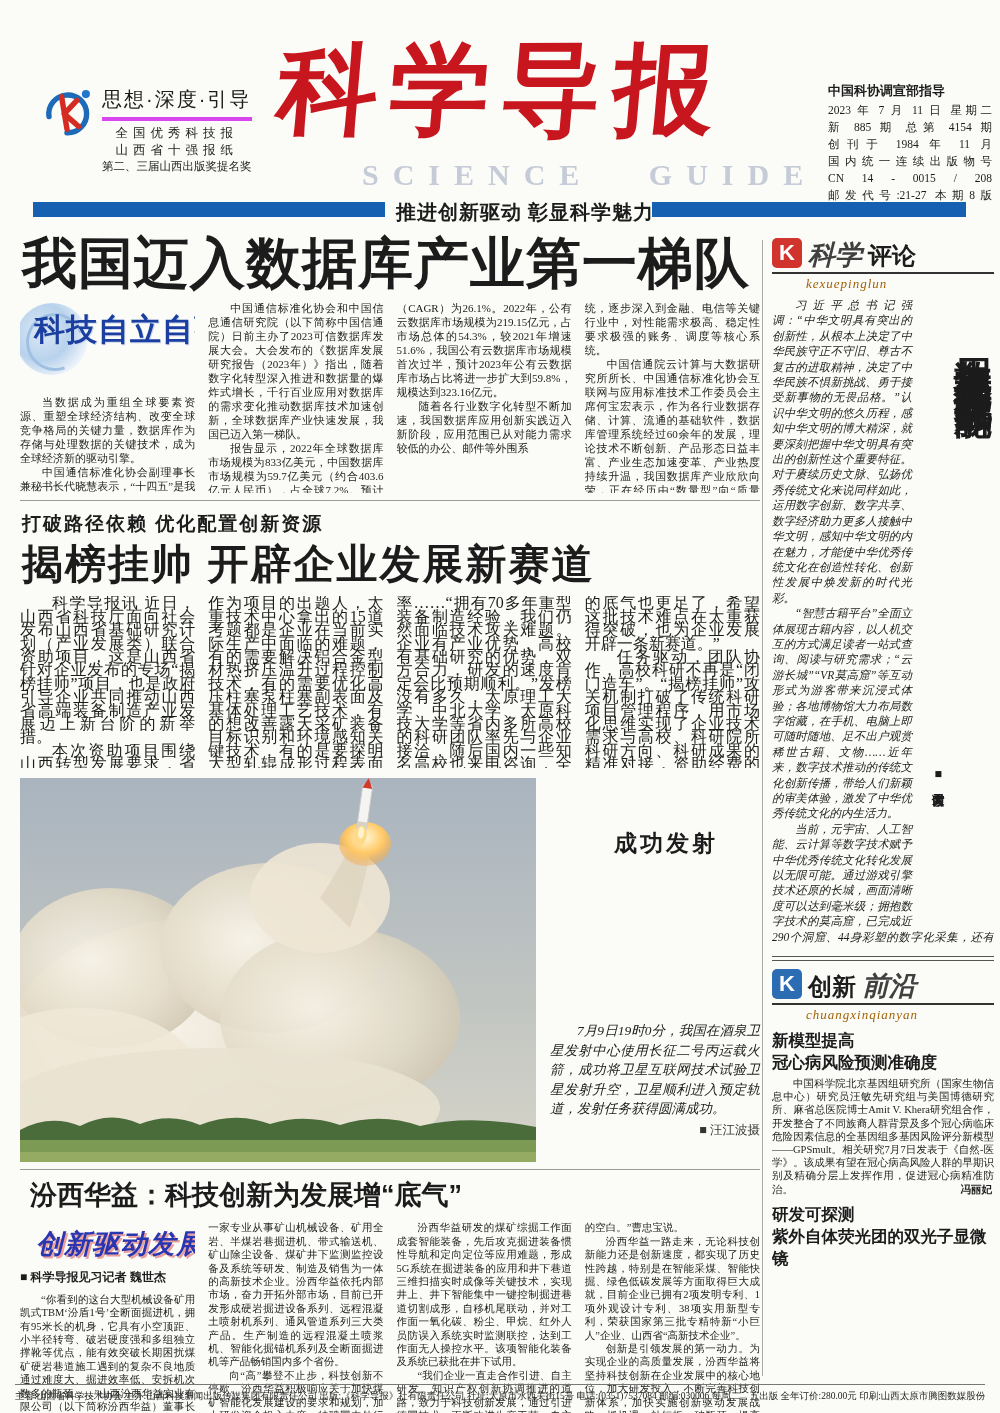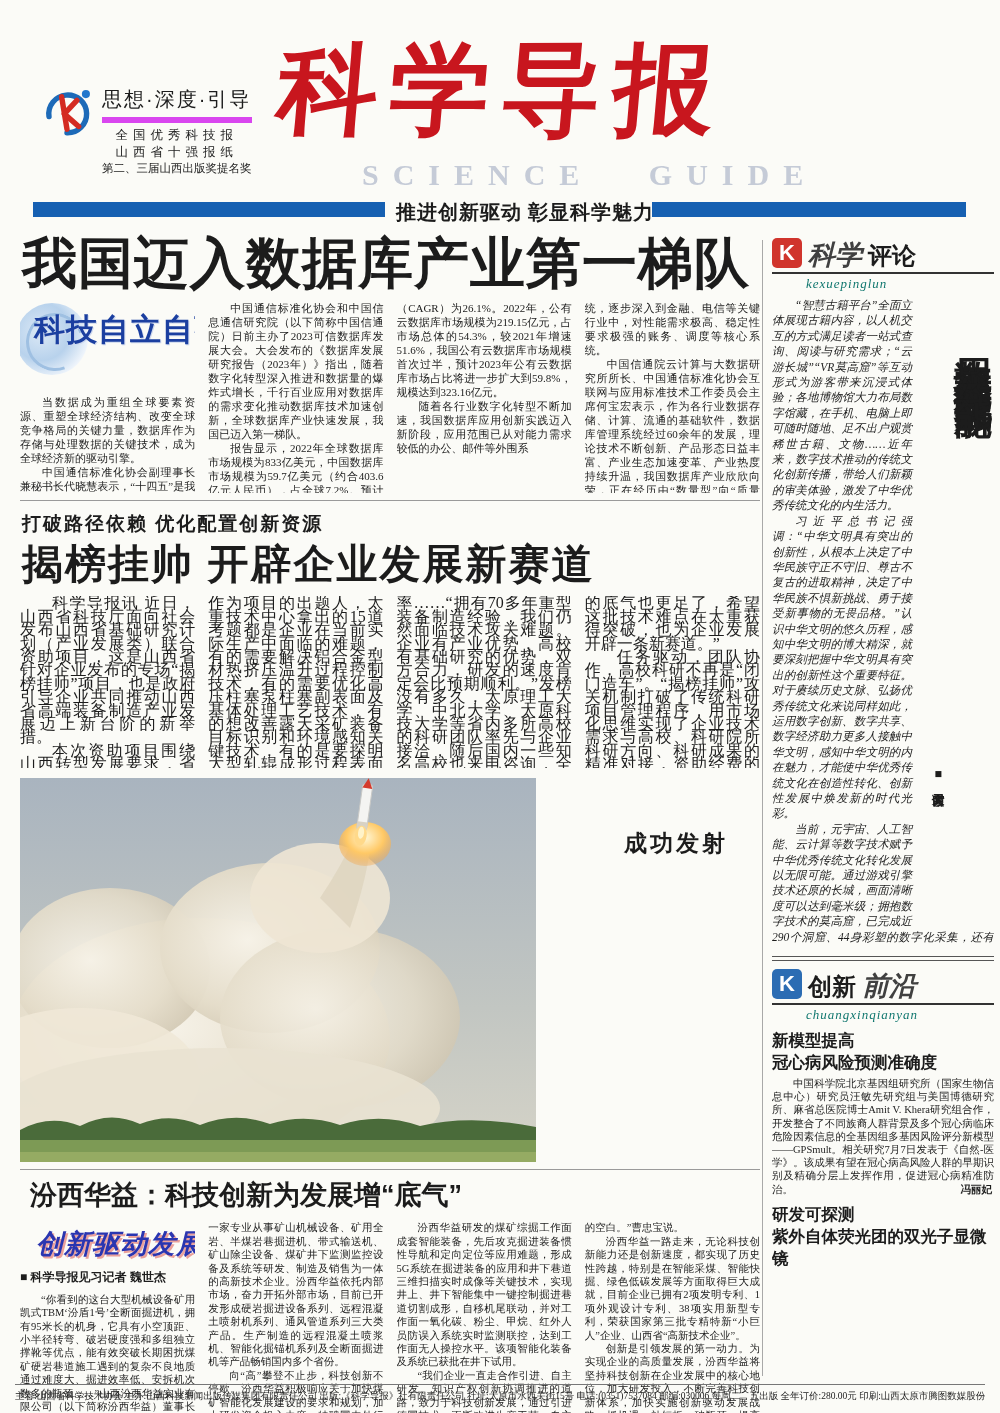--- a/index.html
+++ b/index.html
@@ -5,21 +5,21 @@
   html,body{margin:0;padding:0;background:#d8d8d8;}
   .page{position:relative;width:1000px;height:1413px;margin:0 auto;background:#fbfbf7;
         overflow:hidden;color:#1c1c1c;font-family:"Liberation Serif","DejaVu Serif",serif;}
 
   
   .header{position:absolute;left:0;top:0;width:1000px;height:228px;}
   .logo-block{position:absolute;left:40px;top:86px;width:250px;}
   .logo-row{display:flex;align-items:flex-start;gap:8px;}
   .logo-svg{width:54px;height:54px;flex:0 0 auto;}
   .slogan{font-family:"Liberation Sans",sans-serif;font-size:20px;letter-spacing:2px;
-          border-bottom:6px solid #d946ef;padding-bottom:4px;margin-bottom:4px;white-space:nowrap;}
+          border-bottom:4px solid #d946ef;padding-bottom:4px;margin-bottom:4px;white-space:nowrap;}
   .award1{font-size:12.5px;letter-spacing:5px;text-align:center;}
   .award2{font-size:12.5px;letter-spacing:5px;text-align:center;}
   .award3{font-size:11.5px;text-align:center;white-space:nowrap;}
   .masthead-title{position:absolute;left:278px;top:34px;font-size:100px;line-height:1.1;
         font-weight:bold;color:#c8161e;font-family:"DejaVu Serif",serif;
         letter-spacing:12px;transform:skewX(-5deg);white-space:nowrap;}
   .masthead-en{position:absolute;left:362px;top:158px;font-size:30px;font-weight:bold;
         color:#c5cbd7;letter-spacing:14px;word-spacing:34px;font-family:"Liberation Serif",serif;}
   .pubinfo{position:absolute;left:828px;top:82px;width:164px;font-size:11.5px;line-height:17px;}
   .pubinfo .g{font-weight:bold;font-size:13px;margin-bottom:3px;font-family:"Liberation Sans",sans-serif;}
@@ -53,21 +53,21 @@
         text-shadow:1px 1px 0 #cfd9ee;}
   .kicker{font-family:"Liberation Sans",sans-serif;font-weight:bold;font-size:19px;
         letter-spacing:2px;margin:10px 0 4px 2px;}
   .s2-headline{font-family:"Liberation Sans",sans-serif;font-weight:bold;font-size:41px;
         letter-spacing:2px;line-height:1.15;white-space:nowrap;margin:0 0 8px 2px;}
   .s2-cols{height:172px;font-size:16px;line-height:13.4px;}
 
   
   .photo-block{display:flex;margin-top:10px;}
   .photo-svg{width:516px;height:384px;flex:0 0 auto;display:block;}
-  .photo-side{flex:1;display:flex;flex-direction:column;padding-left:24px;height:384px;}
+  .photo-side{flex:1;display:flex;flex-direction:column;padding-left:14px;height:384px;}
   .photo-title{font-family:"Liberation Sans",sans-serif;font-weight:bold;font-size:23px;
         letter-spacing:3px;margin:50px 0 0 64px;}
   .caption{margin-top:auto;margin-bottom:22px;font-size:13.5px;line-height:19.5px;
         font-style:italic;text-align:justify;}
   .caption p{margin:0;text-indent:2em;}
   .credit{text-align:right;font-size:12.5px;margin-top:2px;color:#333;font-style:normal;}
 
   
   .s3-headline{font-family:"Liberation Sans",sans-serif;font-weight:bold;font-size:27px;
         letter-spacing:0px;margin:2px 0 8px 10px;white-space:nowrap;}
@@ -83,21 +83,21 @@
   .vdivider{position:absolute;left:762px;top:240px;width:1px;height:1136px;background:#a8a8a8;}
   .sidebar{position:absolute;left:772px;top:238px;width:222px;}
   .sec-head{display:flex;align-items:flex-end;gap:6px;border-bottom:2px solid #333;padding-bottom:4px;}
   .k-badge{width:30px;height:30px;border-radius:5px;color:#fff;font-weight:bold;font-size:22px;
         display:flex;align-items:center;justify-content:center;font-family:"Liberation Sans",sans-serif;}
   .k-red{background:#d0342c;}
   .k-blue{background:#2b6cb3;}
   .script-red{color:#404040;font-weight:bold;font-style:italic;font-size:27px;
         font-family:"DejaVu Serif",serif;line-height:1;}
   .sec-rest{font-family:"Liberation Sans",sans-serif;font-weight:bold;font-size:24px;line-height:1;}
-  .pinyin{font-style:italic;color:#0f766e;font-size:13px;margin:2px 0 6px 34px;letter-spacing:1px;}
+  .pinyin{font-style:italic;color:#a16207;font-size:13px;margin:2px 0 6px 34px;letter-spacing:1px;}
   .commentary-body{height:648px;overflow:hidden;font-size:11.5px;line-height:15.4px;font-style:italic;}
   .commentary-body p{margin:0;text-indent:2em;text-align:justify;}
   .vh-float{float:right;width:74px;height:584px;margin:30px 0 8px 8px;
         display:flex;justify-content:flex-end;gap:5px;}
   .v-author{writing-mode:vertical-rl;font-size:12.5px;font-weight:bold;font-style:normal;
         align-self:flex-end;margin-bottom:128px;white-space:nowrap;}
   .v-headline{writing-mode:vertical-rl;text-orientation:upright;font-family:"Liberation Sans",sans-serif;
         font-weight:bold;font-size:38px;line-height:1.15;letter-spacing:3px;font-style:normal;white-space:nowrap;}
   .double-rule{border-top:1px solid #555;border-bottom:1px solid #555;height:3px;margin:10px 0 8px;}
   .fa-title{font-family:"Liberation Sans",sans-serif;font-weight:bold;font-size:16.5px;
@@ -130,20 +130,29 @@
           <div class="award1">全国优秀科技报</div>
           <div class="award2">山西省十强报纸</div>
           <div class="award3">第二、三届山西出版奖提名奖</div>
         </div>
       </div>
     </div>
 
     <div class="masthead-title">科学导报</div>
     <div class="masthead-en">SCIENCE GUIDE</div>
 
+    <div class="pubinfo">
+      <div class="g">中国科协调宣部指导</div>
+      <div class="j">2023 年 7 月 11 日 星期二</div>
+      <div class="j">新 885 期 总第 4154 期</div>
+      <div class="j">创刊于 1984 年 11 月</div>
+      <div class="j">国内统一连续出版物号</div>
+      <div class="j">CN 14 - 0015 / 208</div>
+      <div class="j">邮发代号:21-27 本期8版</div>
+    </div>
 
     <div class="bluebar bar-l"></div>
     <div class="tagline-text">推进创新驱动  彰显科学魅力</div>
     <div class="bluebar bar-r"></div>
   </div>
 
   <div class="main">
 
     <div>
       <div class="s1-headline">我国迈入数据库产业第一梯队</div>
@@ -237,20 +246,24 @@
           <rect x="339" y="44" width="10" height="8" fill="#d8d2c4"></rect>
           <ellipse cx="344" cy="58" rx="6" ry="10" fill="#ffd98a"></ellipse>
           <ellipse cx="344" cy="55" rx="3" ry="6" fill="#fff3c9"></ellipse>
         </g>
         <path d="M0 352 Q 30 336 60 348 Q 90 332 120 346 Q 150 334 180 347 Q 215 333 250 346 Q 285 335 320 347 Q 360 334 400 348 Q 450 336 516 349 L516 384 L0 384 Z" fill="#4a6b3a"></path>
         <rect x="0" y="362" width="516" height="22" fill="#7d9a55"></rect>
         <rect x="0" y="374" width="516" height="10" fill="#95ab63"></rect>
       </svg>
       <div class="photo-side">
         <div class="photo-title">成功发射</div>
+        <div class="caption">
+          <p>7月9日19时0分，我国在酒泉卫星发射中心使用长征二号丙运载火箭，成功将卫星互联网技术试验卫星发射升空，卫星顺利进入预定轨道，发射任务获得圆满成功。</p>
+          <div class="credit">■ 汪江波摄</div>
+        </div>
       </div>
     </div>
 
     <hr class="hairline">
 
     <div>
       <div class="s3-headline">汾西华益：科技创新为发展增“底气”</div>
       <div class="cols s3-cols bodytext">
         <div class="col">
           <div class="badge2">
@@ -294,22 +307,22 @@
         <span class="script-red">科学</span>
         <span class="sec-rest">评论</span>
       </div>
       <div class="pinyin">kexuepinglun</div>
       <div class="commentary-body">
         <div class="vh-float">
           <span class="v-author">■ 谢霞天</span>
           <span class="v-headline">用数字技术为优秀传统文化赋新能</span>
         </div>
         <div>
+            <p>习近平总书记强调：“中华文明具有突出的创新性，从根本上决定了中华民族守正不守旧、尊古不复古的进取精神，决定了中华民族不惧新挑战、勇于接受新事物的无畏品格。”认识中华文明的悠久历程，感知中华文明的博大精深，就要深刻把握中华文明具有突出的创新性这个重要特征。对于赓续历史文脉、弘扬优秀传统文化来说同样如此，运用数字创新、数字共享、数字经济助力更多人接触中华文明，感知中华文明的内在魅力，才能使中华优秀传统文化在创造性转化、创新性发展中焕发新的时代光彩。</p>
             <p>“智慧古籍平台”全面立体展现古籍内容，以人机交互的方式满足读者一站式查询、阅读与研究需求；“云游长城”“VR莫高窟”等互动形式为游客带来沉浸式体验；各地博物馆大力布局数字馆藏，在手机、电脑上即可随时随地、足不出户观赏稀世古籍、文物……近年来，数字技术推动的传统文化创新传播，带给人们新颖的审美体验，激发了中华优秀传统文化的内生活力。</p>
-            <p>习近平总书记强调：“中华文明具有突出的创新性，从根本上决定了中华民族守正不守旧、尊古不复古的进取精神，决定了中华民族不惧新挑战、勇于接受新事物的无畏品格。”认识中华文明的悠久历程，感知中华文明的博大精深，就要深刻把握中华文明具有突出的创新性这个重要特征。对于赓续历史文脉、弘扬优秀传统文化来说同样如此，运用数字创新、数字共享、数字经济助力更多人接触中华文明，感知中华文明的内在魅力，才能使中华优秀传统文化在创造性转化、创新性发展中焕发新的时代光彩。</p>
             <p>当前，元宇宙、人工智能、云计算等数字技术赋予中华优秀传统文化转化发展以无限可能。通过游戏引擎技术还原的长城，画面清晰度可以达到毫米级；拥抱数字技术的莫高窟，已完成近290个洞窟、44身彩塑的数字化采集，还有170多个洞窟的虚拟漫游数据采集；北京人艺采用8K技术录制直播经典话剧《茶馆》，在抖音、微博、微信视频号等平台均斩获超百万人次的观看。这些数字技术的应用，赋予传统文化时代感、新鲜感，让传统文化真正融入大众传播语境，也让数字文化创新成为赓续优秀传统文化的重要载体。</p>
           </div>
       </div>
     </div>
 
     <div class="double-rule"></div>
 
     <div class="frontier">
       <div class="sec-head">
         <span class="k-badge k-blue">K</span>

